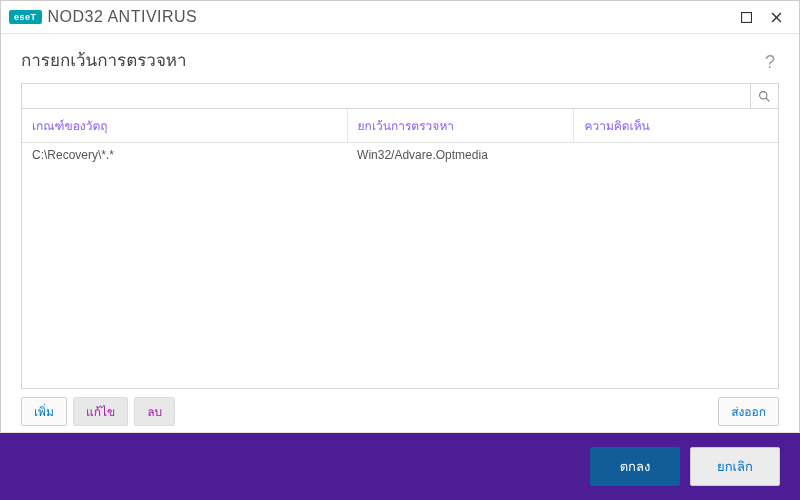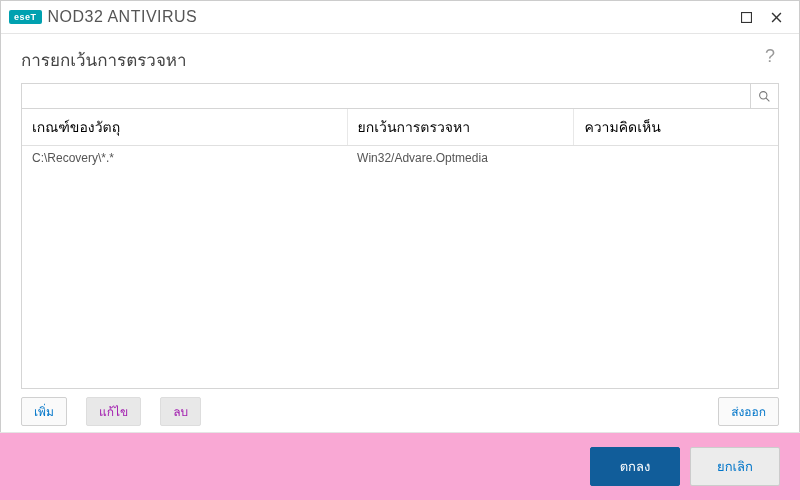--- a/index.html
+++ b/index.html
@@ -45,21 +45,21 @@
     height: 24px;
     display: flex;
     align-items: center;
     justify-content: center;
     cursor: pointer;
     color: #333;
   }
   .win-btn svg { width: 11px; height: 11px; }
   .header {
     display: flex;
-    align-items: flex-start;
+    align-items: flex-end;
     padding: 12px 20px 10px 20px;
   }
   .header-title {
     font-size: 17px;
     color: #444;
     font-weight: 400;
   }
   .header-spacer { flex: 1; }
   .help-icon {
     font-size: 18px;
@@ -99,22 +99,22 @@
     overflow: auto;
   }
   table {
     width: 100%;
     border-collapse: collapse;
     table-layout: fixed;
   }
   th {
     text-align: left;
     font-weight: 400;
-    font-size: 14px;
-    color: #000000;
+    font-size: 12px;
+    color: #8b5cf6;
     padding: 7px 10px;
     border-bottom: 1px solid #e0e0e0;
     border-right: 1px solid #e8e8e8;
     background: #fff;
   }
   th:last-child { border-right: none; }
   td {
     padding: 5px 10px;
     font-size: 12px;
     color: #555;
@@ -122,21 +122,21 @@
     overflow: hidden;
     text-overflow: ellipsis;
     margin-top: 36px;
   }
   tbody tr:nth-child(even) { background: #f3f3f3; }
   .italic { font-style: italic; }
   .action-row {
     display: flex;
     align-items: center;
     padding: 8px 0 0 0;
-    gap: 19px;
+    gap: 6px;
   }
   .action-row .spacer { flex: 1; }
   .btn {
     font-size: 12px;
     padding: 4px 12px;
     border: 1px solid #d0d0d0;
     background: #fafafa;
     color: #0075c9;
     cursor: pointer;
     border-radius: 2px;
@@ -149,21 +149,21 @@
   }
   .footer {
     position: absolute;
     bottom: 0;
     left: 0;
     right: 0;
     display: flex;
     justify-content: flex-end;
     gap: 10px;
     padding: 14px 20px;
-    background: #f9a8d4;
+    background: #4c1d95;
     border-top: 1px solid #e5e5e5;
   }
   .footer-btn {
     min-width: 90px;
     padding: 8px 18px;
     font-size: 13px;
     border: 1px solid #ccc;
     background: #ececec;
     color: #0075c9;
     cursor: pointer;

